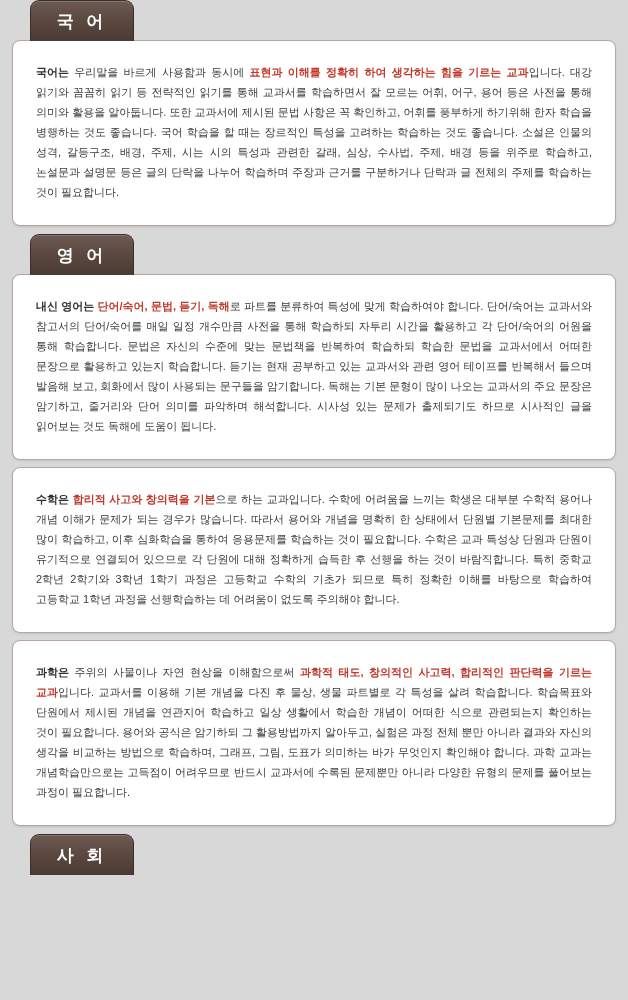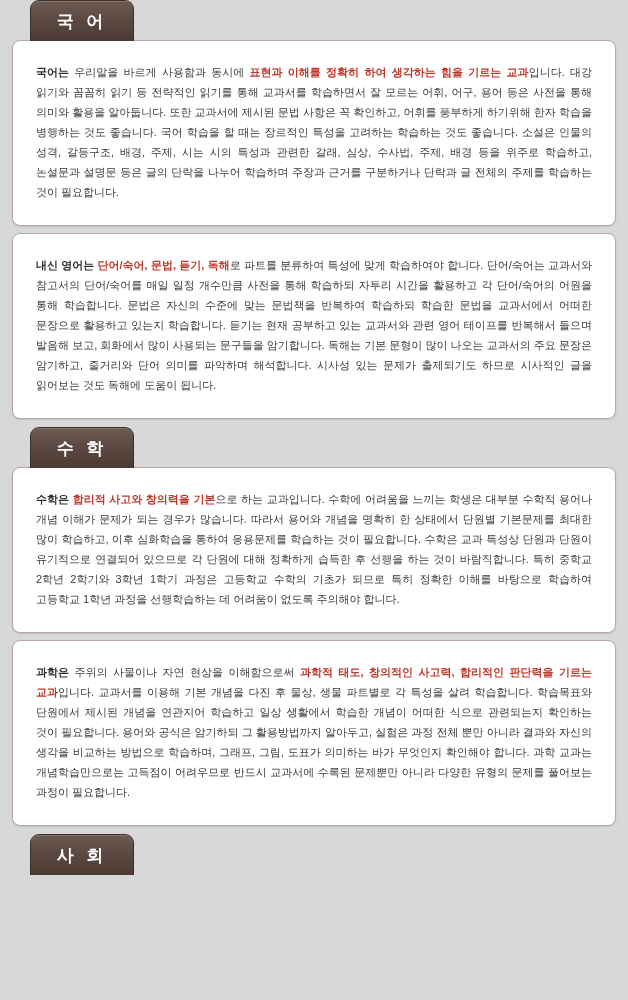--- a/index.html
+++ b/index.html
@@ -74,26 +74,26 @@
 
 <div class="page">
   <div id="sections-root">
       <div class="section">
         <div class="tab-wrap"><div class="tab">국 어</div></div>
         <div class="body-box">
           <p class="para"><span class="lead">국어는</span><span> 우리말을 바르게 사용함과 동시에 </span><span class="hl">표현과 이해를 정확히 하여 생각하는 힘을 기르는 교과</span><span>입니다. 대강 읽기와 꼼꼼히 읽기 등 전략적인 읽기를 통해 교과서를 학습하면서 잘 모르는 어휘, 어구, 용어 등은 사전을 통해 의미와 활용을 알아둡니다. 또한 교과서에 제시된 문법 사항은 꼭 확인하고, 어휘를 풍부하게 하기위해 한자 학습을 병행하는 것도 좋습니다. 국어 학습을 할 때는 장르적인 특성을 고려하는 학습하는 것도 좋습니다. 소설은 인물의 성격, 갈등구조, 배경, 주제, 시는 시의 특성과 관련한 갈래, 심상, 수사법, 주제, 배경 등을 위주로 학습하고, 논설문과 설명문 등은 글의 단락을 나누어 학습하며 주장과 근거를 구분하거나 단락과 글 전체의 주제를 학습하는 것이 필요합니다.</span></p>
         </div>
       </div>
       <div class="section">
+        <div class="tab-wrap"><div class="tab">영 어</div></div>
         <div class="body-box">
           <p class="para"><span class="lead">내신 영어는</span><span> </span><span class="hl">단어/숙어, 문법, 듣기, 독해</span><span>로 파트를 분류하여 특성에 맞게 학습하여야 합니다. 단어/숙어는 교과서와 참고서의 단어/숙어를 매일 일정 개수만큼 사전을 통해 학습하되 자투리 시간을 활용하고 각 단어/숙어의 어원을 통해 학습합니다. 문법은 자신의 수준에 맞는 문법책을 반복하여 학습하되 학습한 문법을 교과서에서 어떠한 문장으로 활용하고 있는지 학습합니다. 듣기는 현재 공부하고 있는 교과서와 관련 영어 테이프를 반복해서 들으며 발음해 보고, 회화에서 많이 사용되는 문구들을 암기합니다. 독해는 기본 문형이 많이 나오는 교과서의 주요 문장은 암기하고, 줄거리와 단어 의미를 파악하며 해석합니다. 시사성 있는 문제가 출제되기도 하므로 시사적인 글을 읽어보는 것도 독해에 도움이 됩니다.</span></p>
         </div>
       </div>
       <div class="section">
-        <div class="tab-wrap"><div class="tab">수 학</div></div>
         <div class="body-box">
           <p class="para"><span class="lead">수학은</span><span> </span><span class="hl">합리적 사고와 창의력을 기본</span><span>으로 하는 교과입니다. 수학에 어려움을 느끼는 학생은 대부분 수학적 용어나 개념 이해가 문제가 되는 경우가 많습니다. 따라서 용어와 개념을 명확히 한 상태에서 단원별 기본문제를 최대한 많이 학습하고, 이후 심화학습을 통하여 응용문제를 학습하는 것이 필요합니다. 수학은 교과 특성상 단원과 단원이 유기적으로 연결되어 있으므로 각 단원에 대해 정확하게 습득한 후 선행을 하는 것이 바람직합니다. 특히 중학교 2학년 2학기와 3학년 1학기 과정은 고등학교 수학의 기초가 되므로 특히 정확한 이해를 바탕으로 학습하여 고등학교 1학년 과정을 선행학습하는 데 어려움이 없도록 주의해야 합니다.</span></p>
         </div>
       </div>
       <div class="section">
         <div class="body-box">
           <p class="para"><span class="lead">과학은</span><span> 주위의 사물이나 자연 현상을 이해함으로써 </span><span class="hl">과학적 태도, 창의적인 사고력, 합리적인 판단력을 기르는 교과</span><span>입니다. 교과서를 이용해 기본 개념을 다진 후 물상, 생물 파트별로 각 특성을 살려 학습합니다. 학습목표와 단원에서 제시된 개념을 연관지어 학습하고 일상 생활에서 학습한 개념이 어떠한 식으로 관련되는지 확인하는 것이 필요합니다. 용어와 공식은 암기하되 그 활용방법까지 알아두고, 실험은 과정 전체 뿐만 아니라 결과와 자신의 생각을 비교하는 방법으로 학습하며, 그래프, 그림, 도표가 의미하는 바가 무엇인지 확인해야 합니다. 과학 교과는 개념학습만으로는 고득점이 어려우므로 반드시 교과서에 수록된 문제뿐만 아니라 다양한 유형의 문제를 풀어보는 과정이 필요합니다.</span></p>
         </div>
       </div>
       <div class="section">

